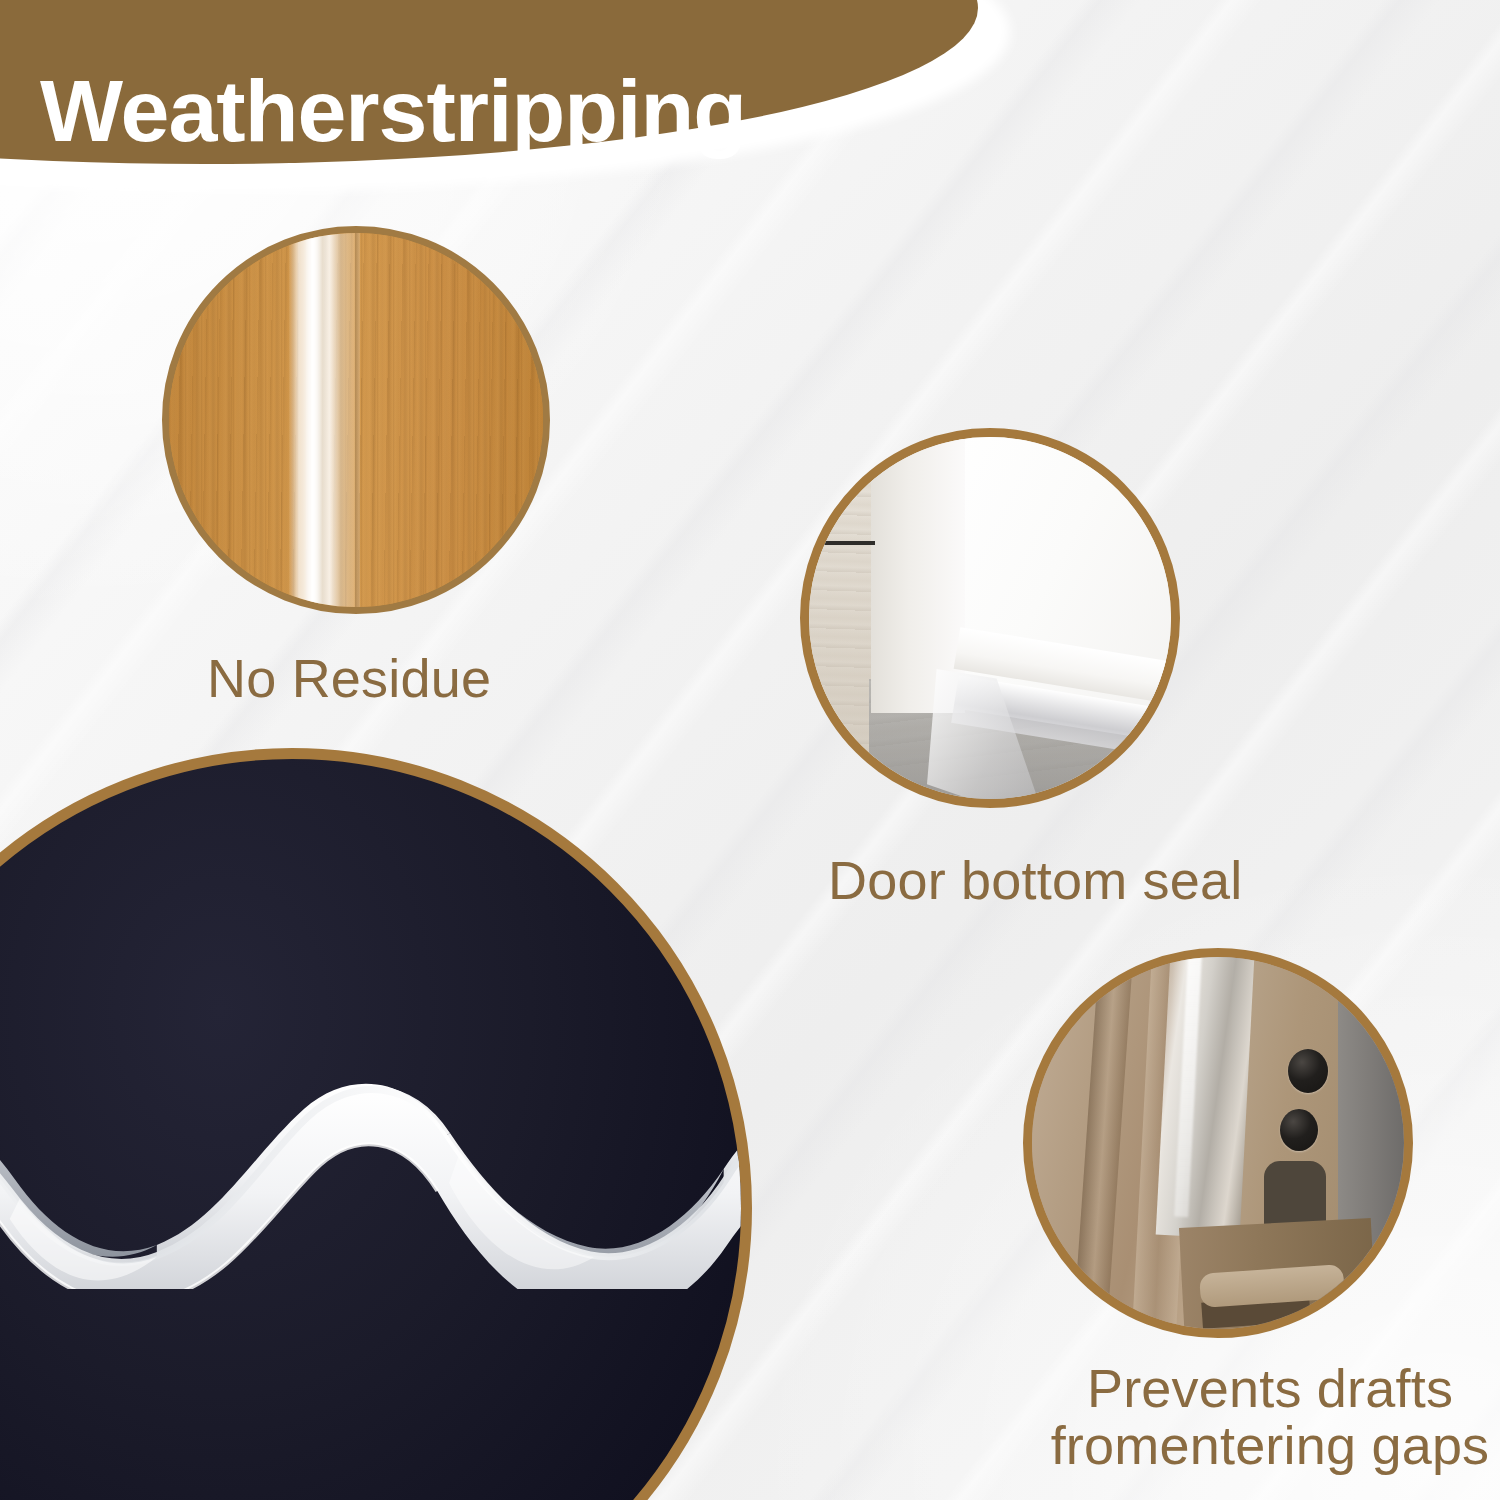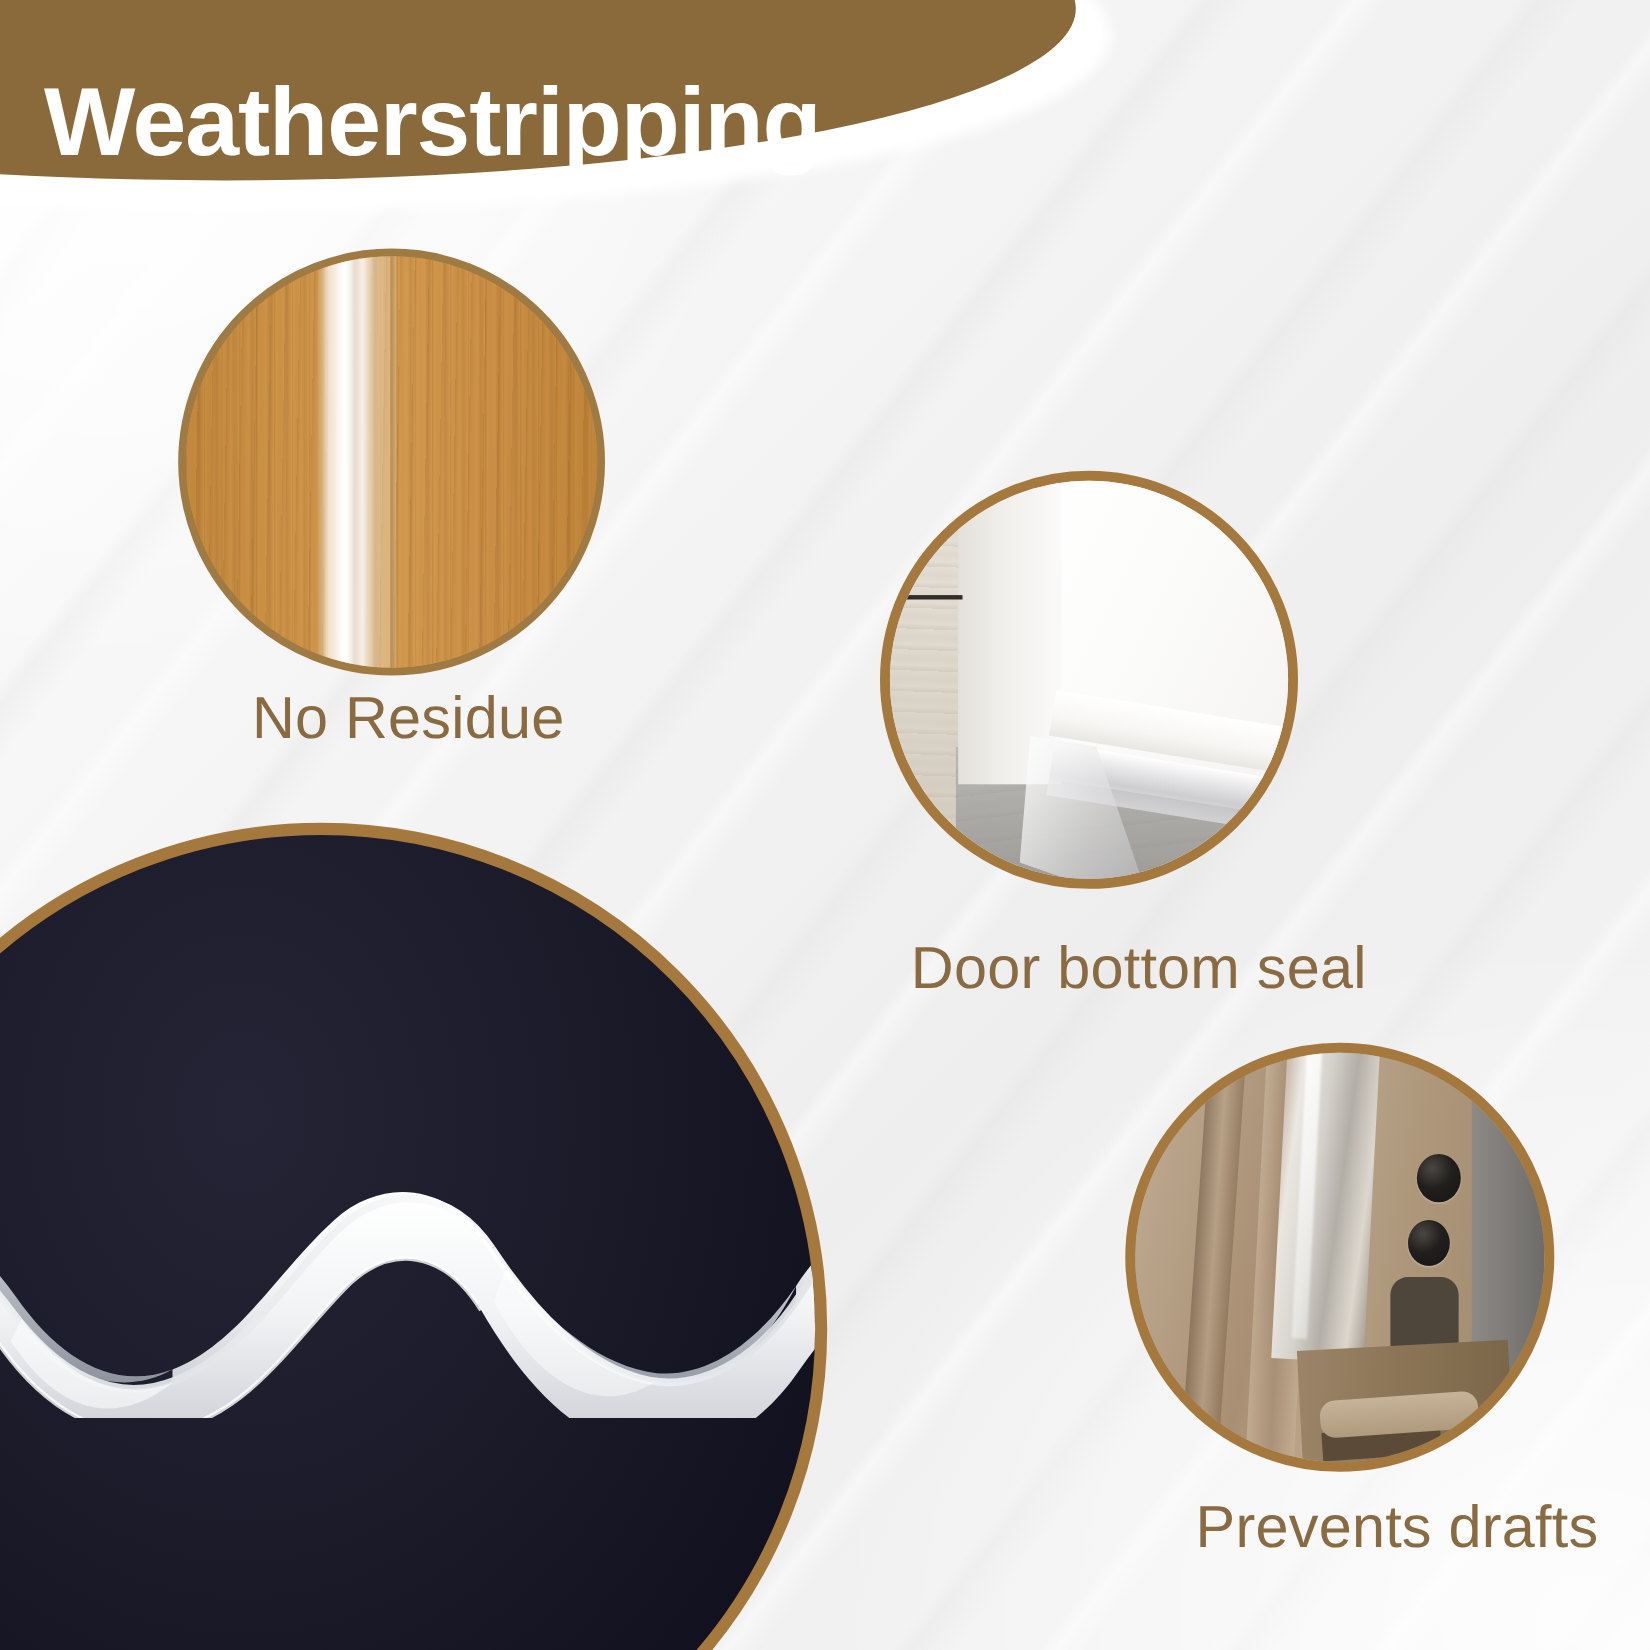--- a/index.html
+++ b/index.html
@@ -381,21 +381,21 @@
   
   .caption {
     position: absolute;
     color: #8a6b41;
     font-size: 54px;
     font-weight: 400;
     letter-spacing: 0.2px;
     white-space: pre;
     line-height: 1.06;
   }
-  #caption-no-residue { left: 207px; top: 625px; margin-left: 22px; }
+  #caption-no-residue { left: 207px; top: 650px; }
   #caption-door-bottom { left: 796px; top: 852px; margin-left: 32px; }
   #caption-drafts {
     left: 1040px;
     top: 1360px;
     width: 460px;
     text-align: center;
     white-space: normal;
   }
 </style>
 </head>
@@ -492,15 +492,15 @@
     <div class="jamb-groove2"></div>
     <div class="jamb-notch"></div>
     <div class="jamb-seal"></div>
     <div class="jamb-seal-hi"></div>
     <div class="hole hole-1"></div>
     <div class="hole hole-2"></div>
     <div class="jamb-sill"></div>
     <div class="jamb-darkgap"></div>
     <div class="jamb-sill-strip"></div>
   </div>
-  <div class="caption" id="caption-drafts"><span>Prevents drafts</span><br></div>
+  <div class="caption" id="caption-drafts"><span>Prevents drafts</span><br><span>fromentering gaps</span></div>
 
 </div>
 
 </body></html>

